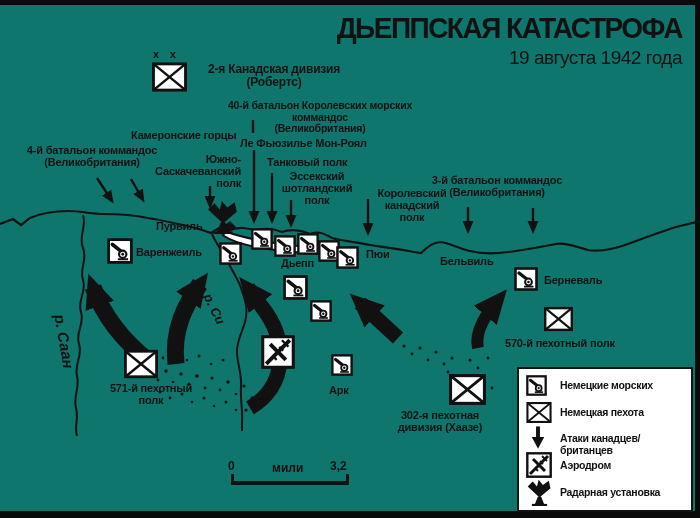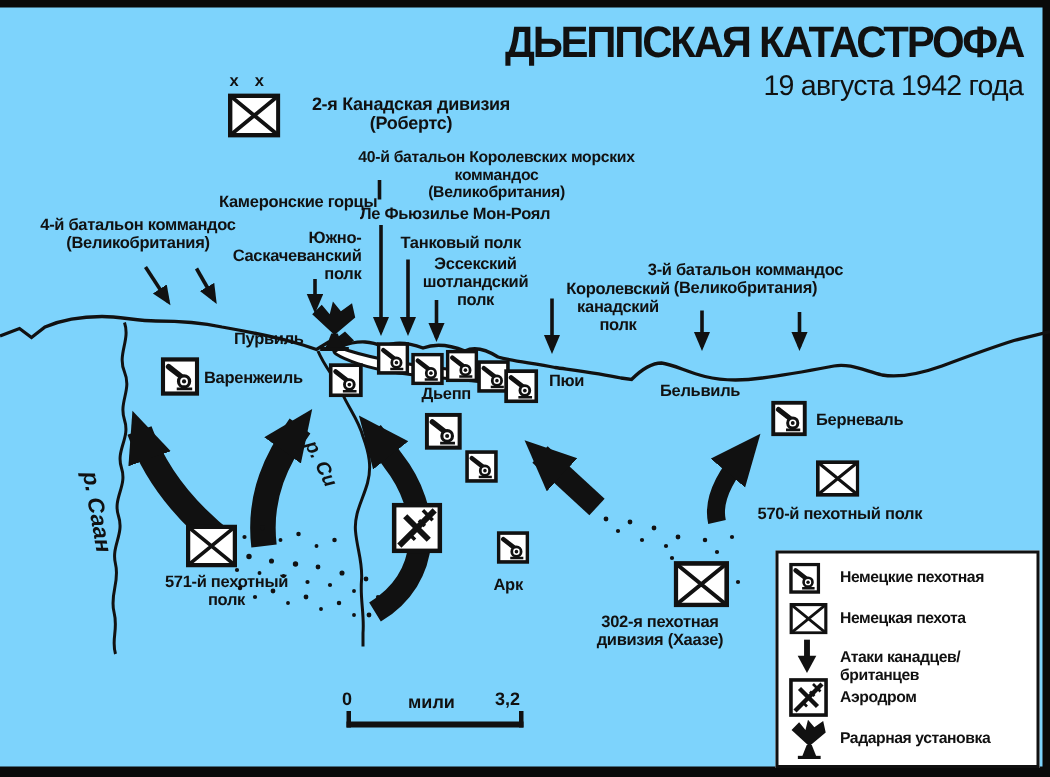--- a/index.html
+++ b/index.html
@@ -1,16 +1,16 @@
 <!DOCTYPE html>
 <html><head>
 <meta charset="utf-8">
 <style>
   html,body{margin:0;padding:0;background:#e8e8e8;}
-  #canvas{position:relative;width:700px;height:518px;background:#7dd3fc;overflow:hidden;
+  #canvas{position:relative;width:700px;height:518px;background:#0f766e;overflow:hidden;
           font-family:"Liberation Sans",sans-serif;color:#111;}
   .bar{position:absolute;background:#0a0a0a;}
   #svgmap{position:absolute;left:0;top:0;pointer-events:none;}
   .lbl{position:absolute;font-weight:bold;font-size:11px;line-height:1.1;color:#111;
        white-space:nowrap;letter-spacing:-0.2px;}
   .ctr{text-align:center;white-space:normal;}
   .sm{font-size:10.5px;}
   .icon{position:absolute;}
   .river-lbl{position:absolute;font-style:italic;font-weight:bold;transform-origin:0 0;}
   #title-block{position:absolute;left:300px;top:12px;width:382px;text-align:right;}
@@ -176,25 +176,25 @@
     <span>(Великобритания)</span>
   </div>
   <div class="lbl xmarks" style="left:153px;top:48px;">x x</div>
   <svg class="icon" style="left:152px;top:62px;" width="35" height="30">
       <use href="#sym-infantry"></use>
     </svg>
   <div class="lbl ctr" style="left:190px;top:63px;width:168px;font-size:12px;">
     <span>2-я Канадская дивизия</span><br>
     <span>(Робертс)</span>
   </div>
-  <div class="lbl ctr sm" style="left:215px;top:100px;width:232px;">
+  <div class="lbl ctr sm" style="left:204px;top:100px;width:232px;">
     <span>40-й батальон Королевских морских коммандос</span><br>
     <span>(Великобритания)</span>
   </div>
-  <div class="lbl" style="left:146px;top:129px;">Камеронские горцы</div>
+  <div class="lbl" style="left:131px;top:129px;">Камеронские горцы</div>
   <div class="lbl ctr" style="left:139px;top:153px;width:102px;text-align:right;">
     <span>Южно-</span><br>
     <span>Саскачеванский</span><br>
     <span>полк</span>
   </div>
   <div class="lbl" style="left:240px;top:137px;">Ле Фьюзилье Мон-Роял</div>
   <div class="lbl" style="left:267px;top:156px;">Танковый полк</div>
   <div class="lbl ctr" style="left:267px;top:170px;width:100px;">
     <span>Эссекский</span><br>
     <span>шотландский</span><br>
@@ -279,21 +279,21 @@
   <div class="lbl ctr" style="left:378px;top:409px;width:124px;">
     <span>302-я пехотная</span><br>
     <span>дивизия (Хаазе)</span>
   </div>
 
   <div id="legend">
     <div class="leg-row" style="top:6px;">
       <svg class="leg-ic" width="21" height="21">
           <use href="#sym-battery"></use>
         </svg>
-      <span class="leg-tx">Немецкие пехотная</span>
+      <span class="leg-tx">Немецкие морских</span>
     </div>
     <div class="leg-row" style="top:33px;">
       <svg class="leg-ic" width="26" height="21">
           <use href="#sym-infantry"></use>
         </svg>
       <span class="leg-tx">Немецкая пехота</span>
     </div>
     <div class="leg-row" style="top:57px;">
       <svg class="leg-ic" style="left:11px;" width="16" height="24">
           <use href="#sym-arrow-down"></use>

